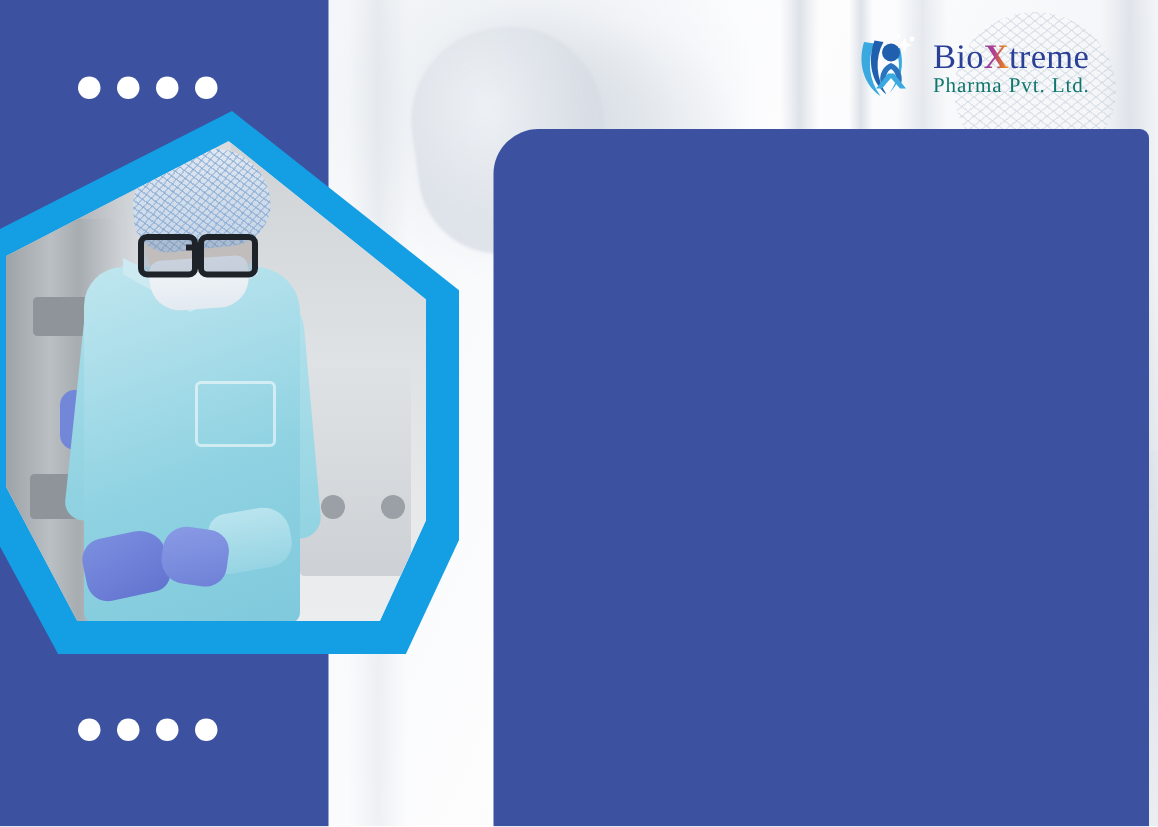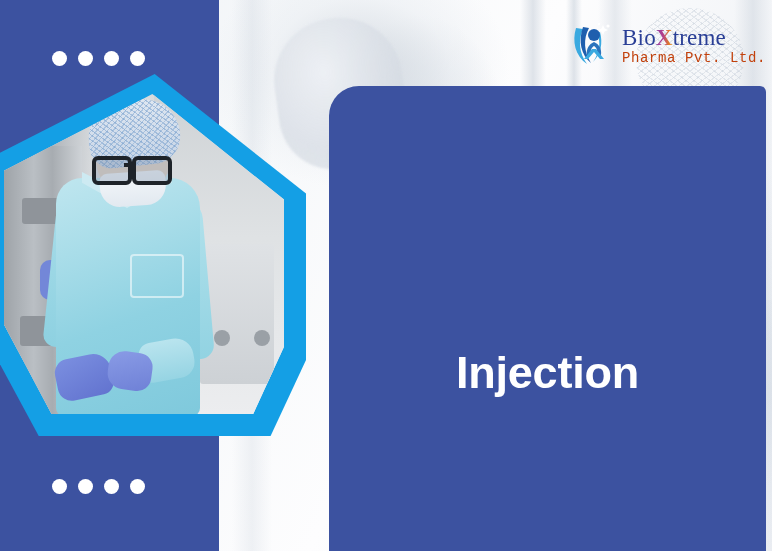--- a/index.html
+++ b/index.html
@@ -299,23 +299,23 @@
   .logo-name .bio { color: #2a3f96; }
   .logo-name .ex {
     background: linear-gradient(90deg, #8e3fa0 0%, #b13f8e 40%, #e07a2a 75%, #e8a23a 100%);
     -webkit-background-clip: text;
     background-clip: text;
     color: transparent;
     font-weight: bold;
   }
   .logo-name .treme { color: #2a3f96; }
   .logo-sub {
-    font-family: Liberation Mono, monospace;
+    font-family: Liberation Serif, serif;
     font-size: 14px;
-    color: #c2410c;
+    color: #0f766e;
     letter-spacing: 0.6px;
     white-space: nowrap;
     margin-top: 2px;
   }
 </style>
 </head>
 <body>
 
 <div id="banner">
 
@@ -369,21 +369,20 @@
         <span class="lens r"></span>
       </div>
       <div class="p-cuffR"></div>
       <div class="p-gloveL"></div>
       <div class="p-gloveR"></div>
     </div>
   </div>
 
   <div class="blue-panel">
     <h1 class="headline">
-      <span class="ln">Injection</span>
     </h1>
   </div>
 
   <div class="logo">
     <span class="logo-mark">
       <svg width="46" height="46" viewBox="0 0 46 46" xmlns="http://www.w3.org/2000/svg">
         <path d="M6 7 C2 20 5 35 17 43 C9 32 8 19 13 8 Z" fill="#3aa9e0"></path>
         <path d="M13 6 C8 20 11 34 21 42 C14 31 13 18 19 7 Z" fill="#1f5fae"></path>
         <path d="M30 11 C33 22 31 33 23 41 C30 31 31 21 27 12 Z" fill="#3aa9e0"></path>
         <circle cx="24" cy="14" r="6" fill="#1f5fae"></circle>

